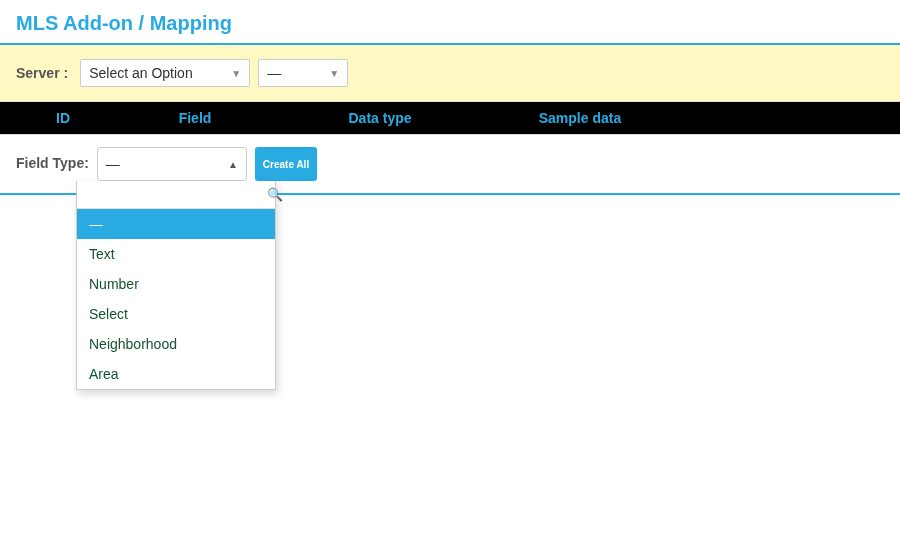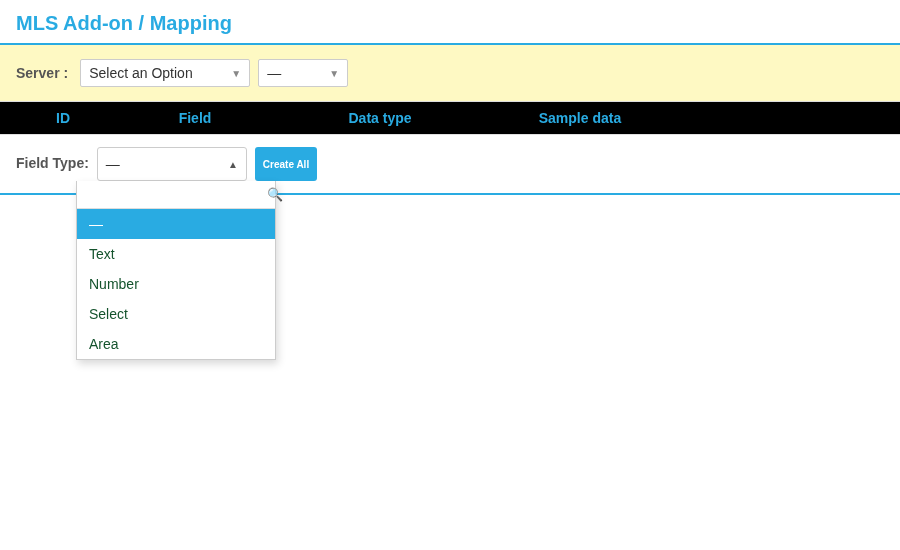--- a/index.html
+++ b/index.html
@@ -229,18 +229,19 @@
     <div class="dropdown-search-row">
       <input class="dropdown-search-input" type="text" style="">
       <span class="search-icon-span">🔍</span>
     </div>
     <div class="dropdown-list">
 
     <div class="dropdown-item selected">—</div>
         <div class="dropdown-item">Text</div>
         <div class="dropdown-item">Number</div>
         <div class="dropdown-item">Select</div>
+        <div class="dropdown-item">Neighborhood</div>
         <div class="dropdown-item">Area</div>
       </div>
   </div>
 </div>
 
 <div class="blue-divider"></div>
 
 </body></html>

